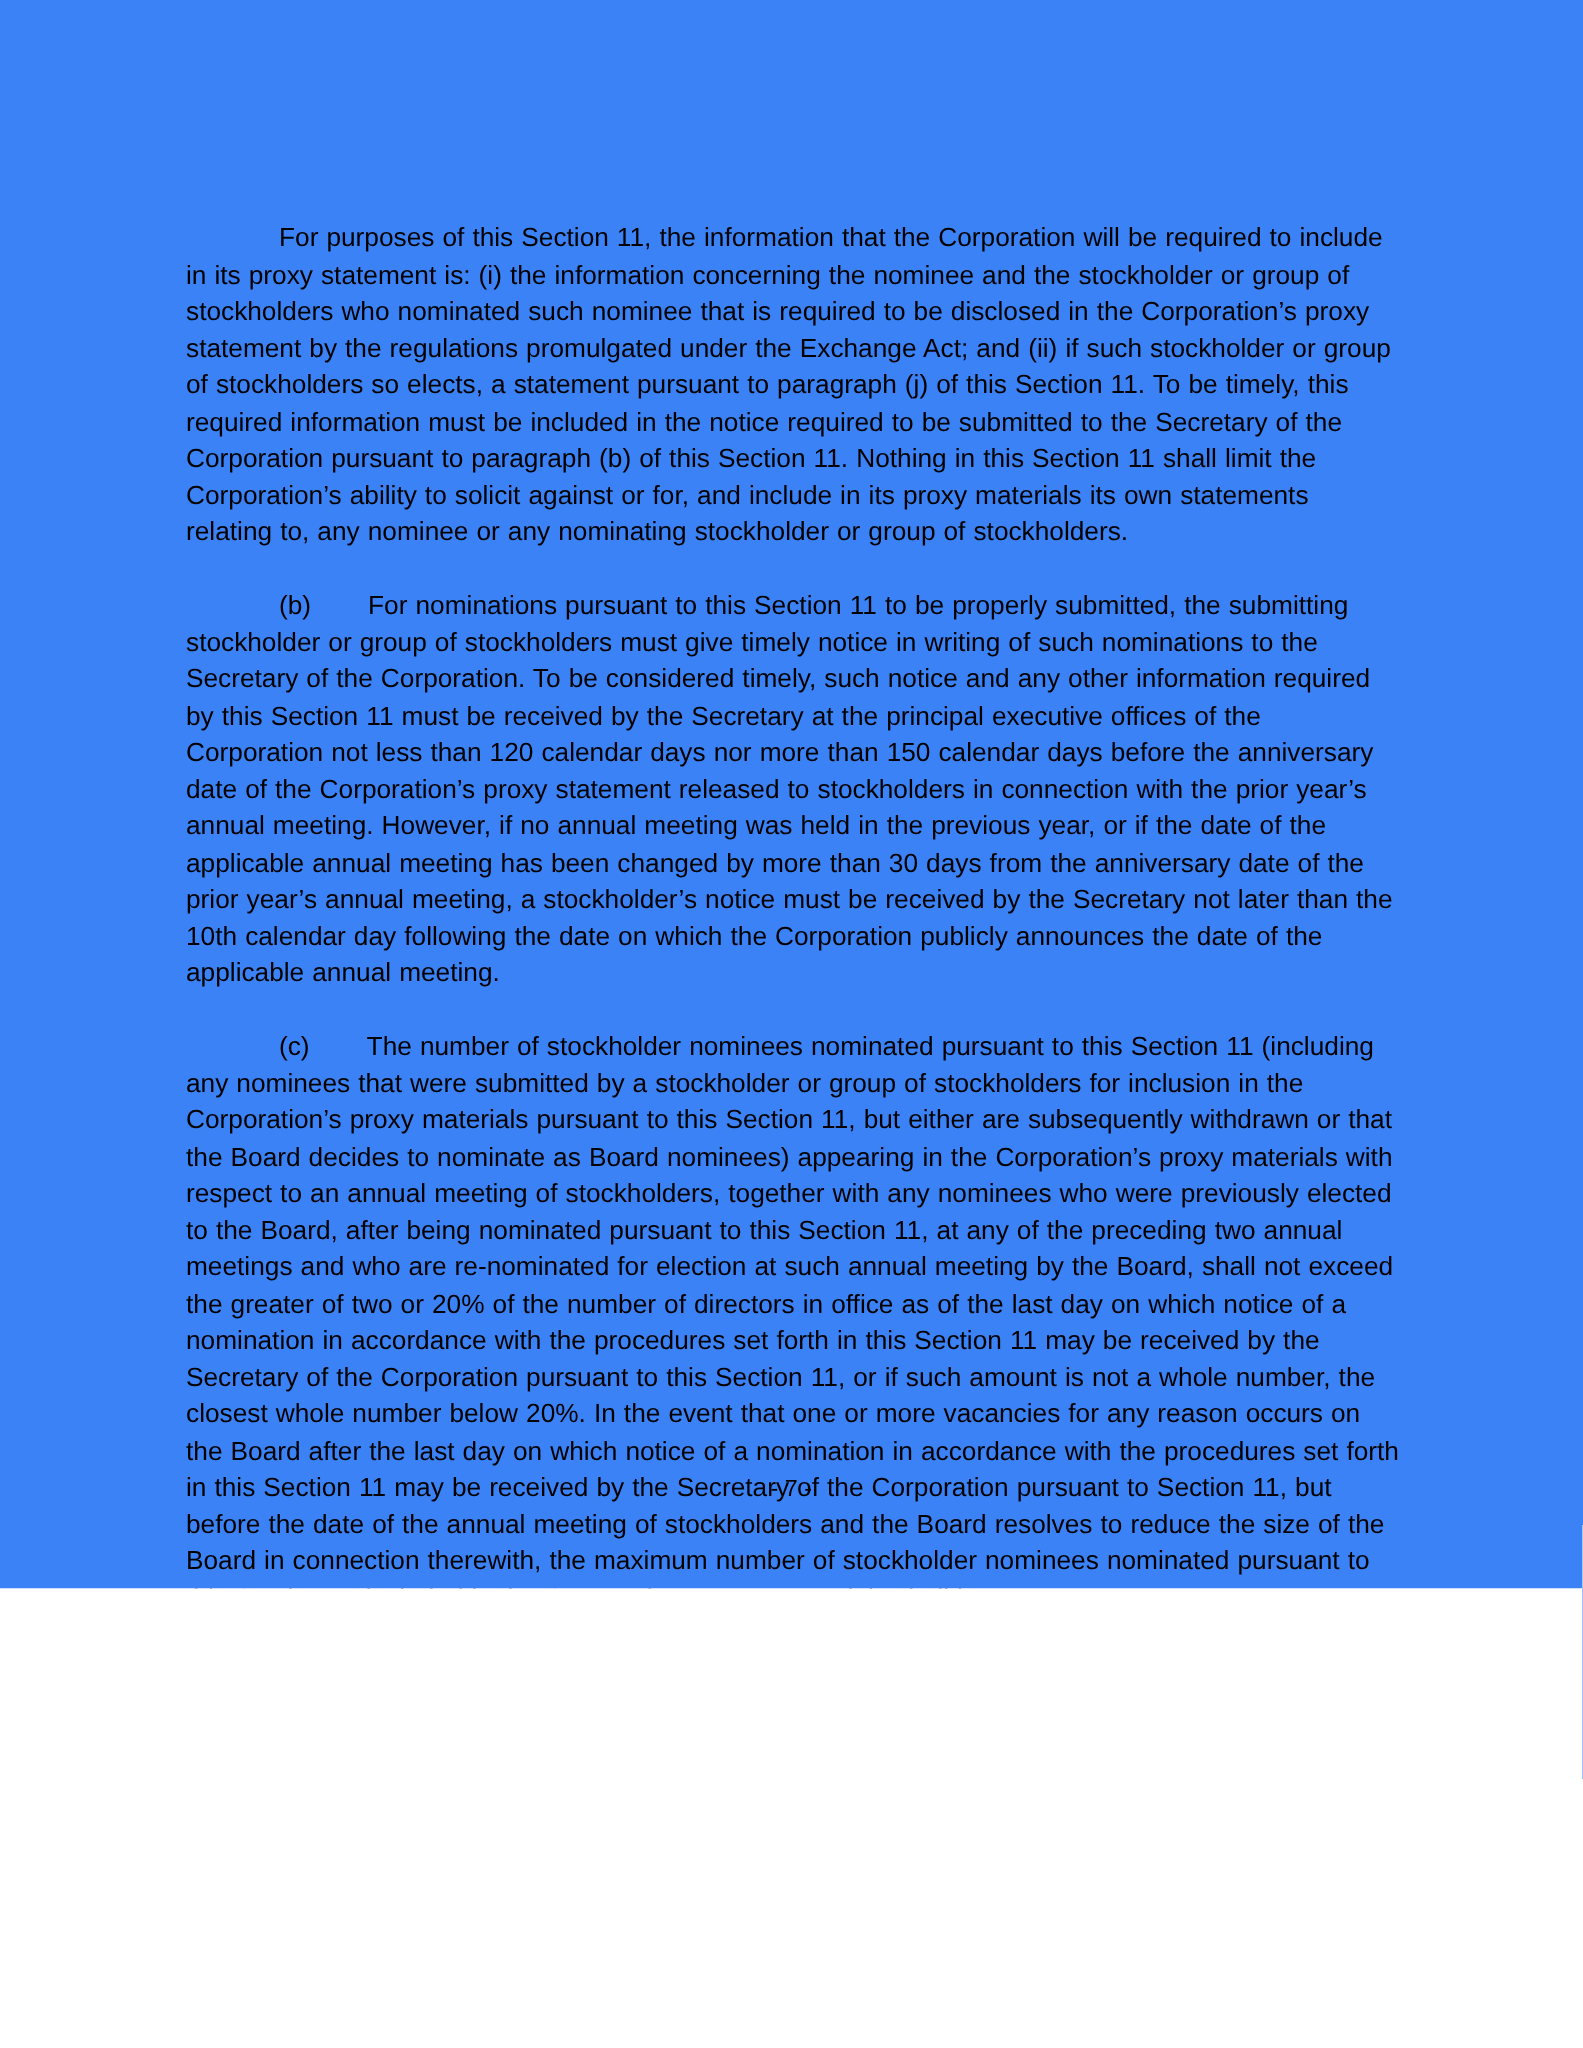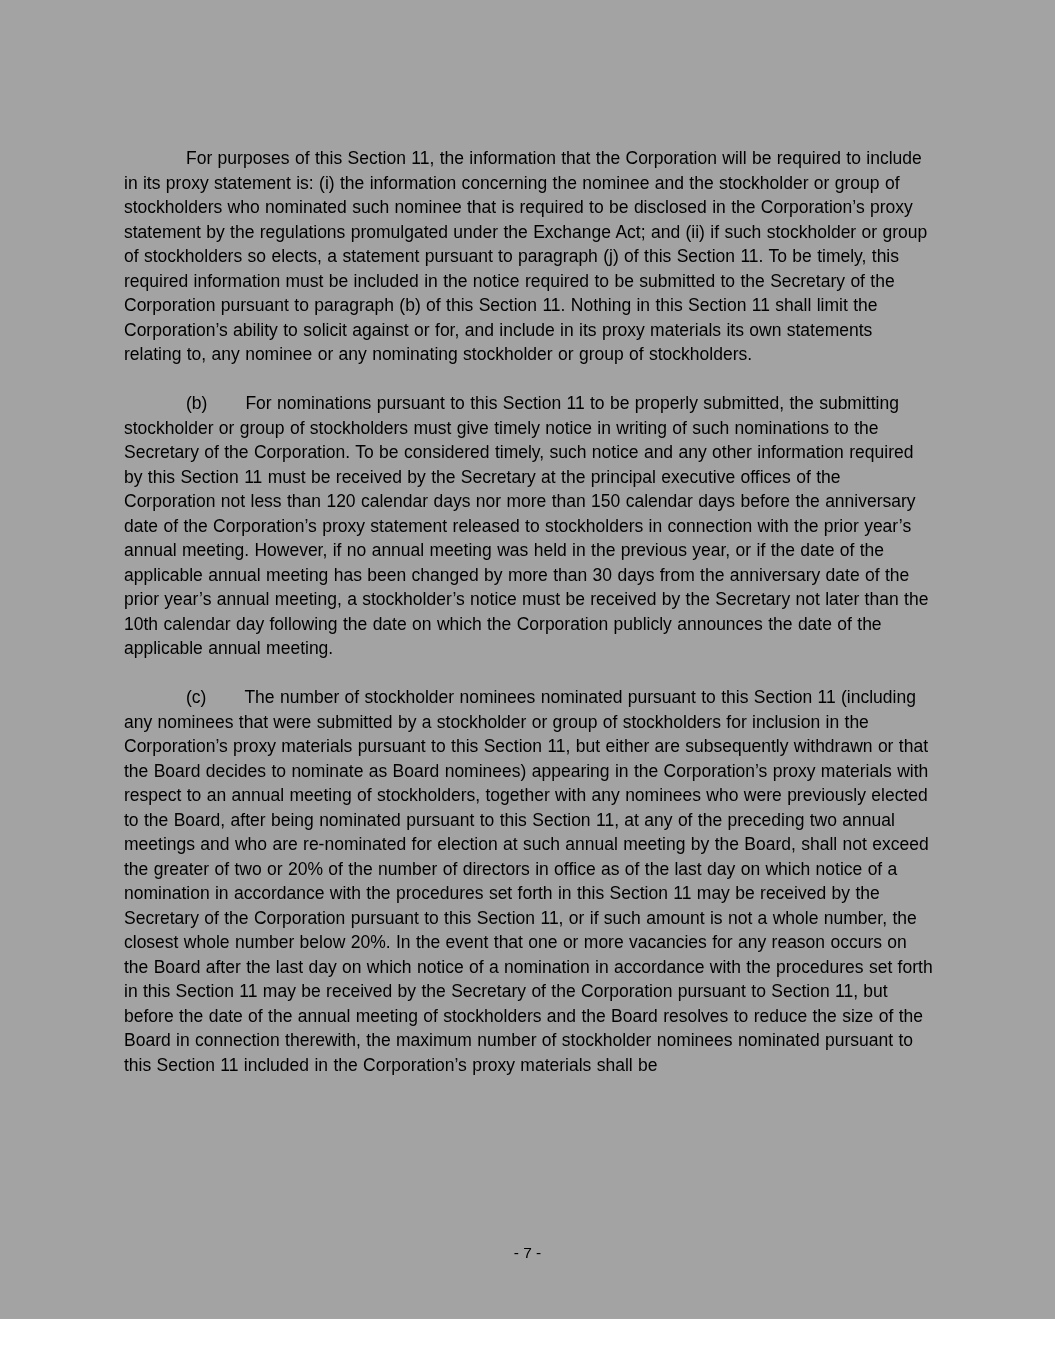--- a/index.html
+++ b/index.html
@@ -3,22 +3,22 @@
 <meta charset="utf-8">
 <style>
   html, body {
     margin: 0;
     padding: 0;
     background: #ffffff;
   }
   .page {
     position: relative;
     width: 1055px;
-    height: 1319px;
-    background: #a3a3a3;
+    height: 1059px;
+    background: #3b82f6;
     color: #000000;
     font-family: "Liberation Sans", "DejaVu Sans", sans-serif;
     font-size: 17.5px;
     line-height: 24.5px;
     box-sizing: border-box;
     overflow: hidden;
   }
   .content {
     position: absolute;
     top: 146px;

